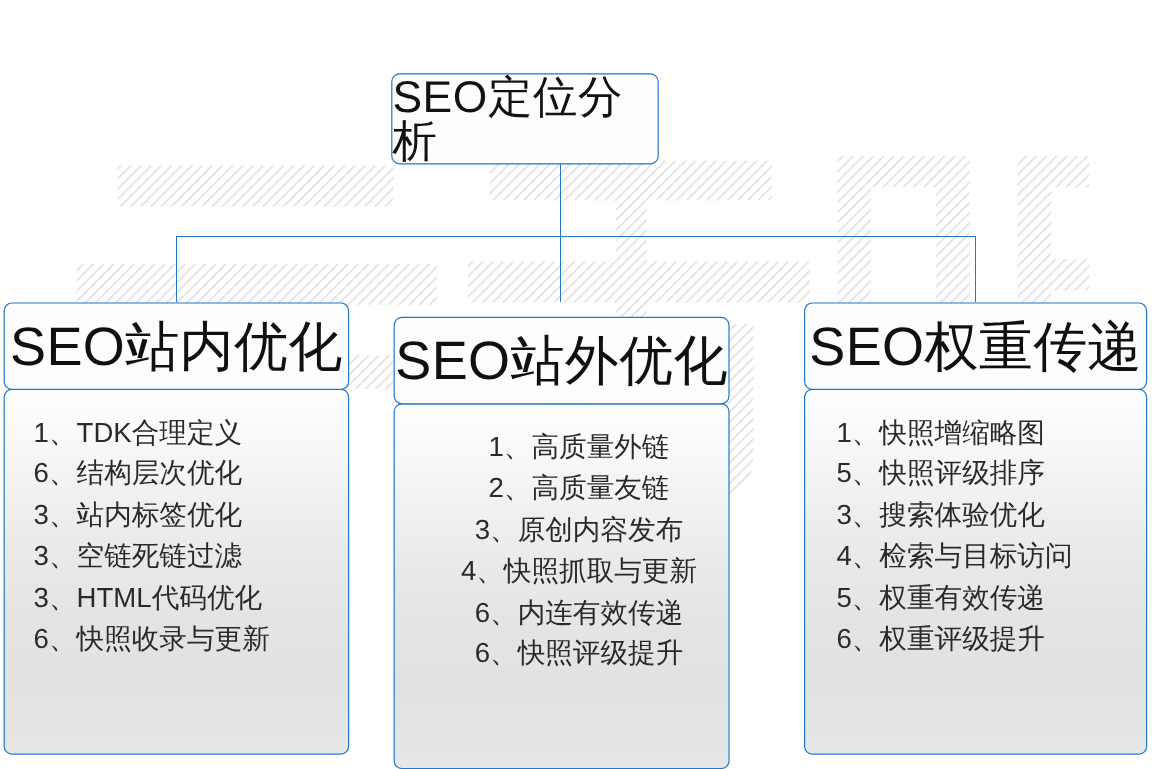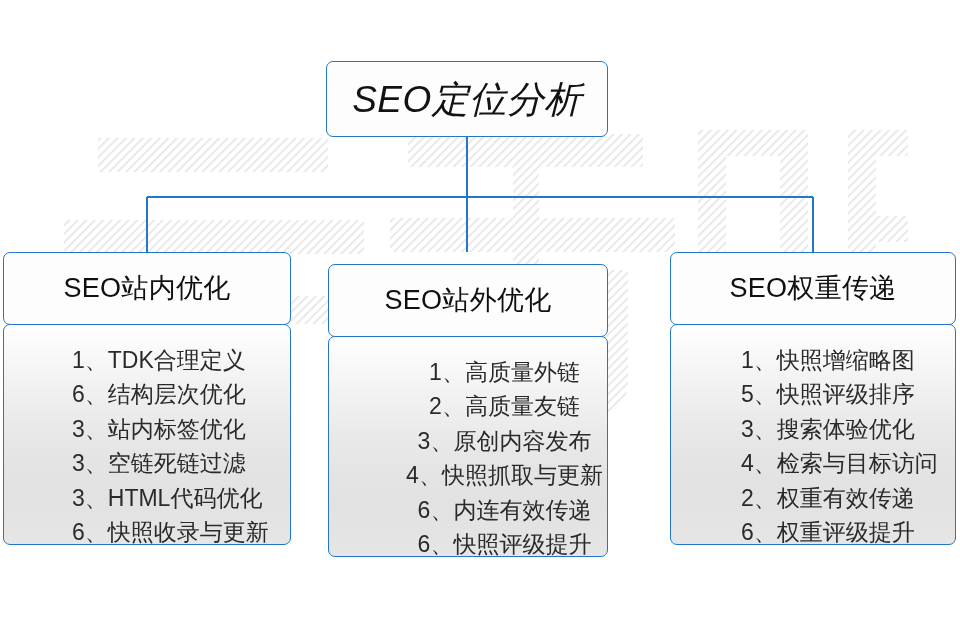--- a/index.html
+++ b/index.html
@@ -42,31 +42,30 @@
     z-index: 1;
     pointer-events: none;
   }
   .connectors svg { display: block; }
 
   
   .title-box {
     position: absolute;
     left: 326px;
     top: 61px;
-    width: 282px;
+    width: 223px;
     height: 76px;
     box-sizing: border-box;
     border: 1.4px solid #2277c8;
     border-radius: 7px;
     background: #fdfdfd;
     display: flex;
     align-items: center;
     justify-content: center;
     z-index: 3;
-    font-style: italic;
   }
   .title-box .title-text {
     font-size: 37px;
     color: #121212;
     letter-spacing: 0.5px;
     line-height: 1;
   }
 
   .column {
     position: absolute;
@@ -78,45 +77,44 @@
     border: 1.4px solid #2277c8;
     border-radius: 7px;
     background: #fdfdfd;
     display: flex;
     align-items: center;
     justify-content: center;
     position: relative;
     z-index: 4;
   }
   .col-head-text {
-    font-size: 27px;
+    font-size: 45px;
     color: #101010;
     line-height: 1;
     letter-spacing: 0.3px;
   }
   .col-body {
     box-sizing: border-box;
     margin-top: -1.4px;
-    height: 221px;
+    height: 305px;
     border: 1.4px solid #2277c8;
     border-radius: 7px;
     background:
       linear-gradient(to bottom,
         #ffffff 0%,
         #fbfbfb 8%,
         #f2f2f2 26%,
         #e9e9e9 46%,
         #e4e4e4 62%,
         #e2e2e2 78%,
         #e4e4e4 92%,
         #e6e6e6 100%);
     position: relative;
     z-index: 3;
     padding-top: 18px;
-    padding-left: 44px;
   }
   .item-list {
     list-style: none;
     margin: 0;
     padding: 0;
   }
   .item-list li {
     font-size: 23px;
     color: #2a2a2a;
     line-height: 34.5px;
@@ -221,19 +219,19 @@
   <div class="column" id="col-3">
     <div class="col-head">
       <span class="col-head-text">SEO权重传递</span>
     </div>
     <div class="col-body">
       <ul class="item-list">
         <li>1、快照增缩略图</li>
         <li>5、快照评级排序</li>
         <li>3、搜索体验优化</li>
         <li>4、检索与目标访问</li>
-        <li>2、权重有效传递</li>
+        <li>5、权重有效传递</li>
         <li>6、权重评级提升</li>
       </ul>
     </div>
   </div>
 
 </div>
 
 </body></html>

